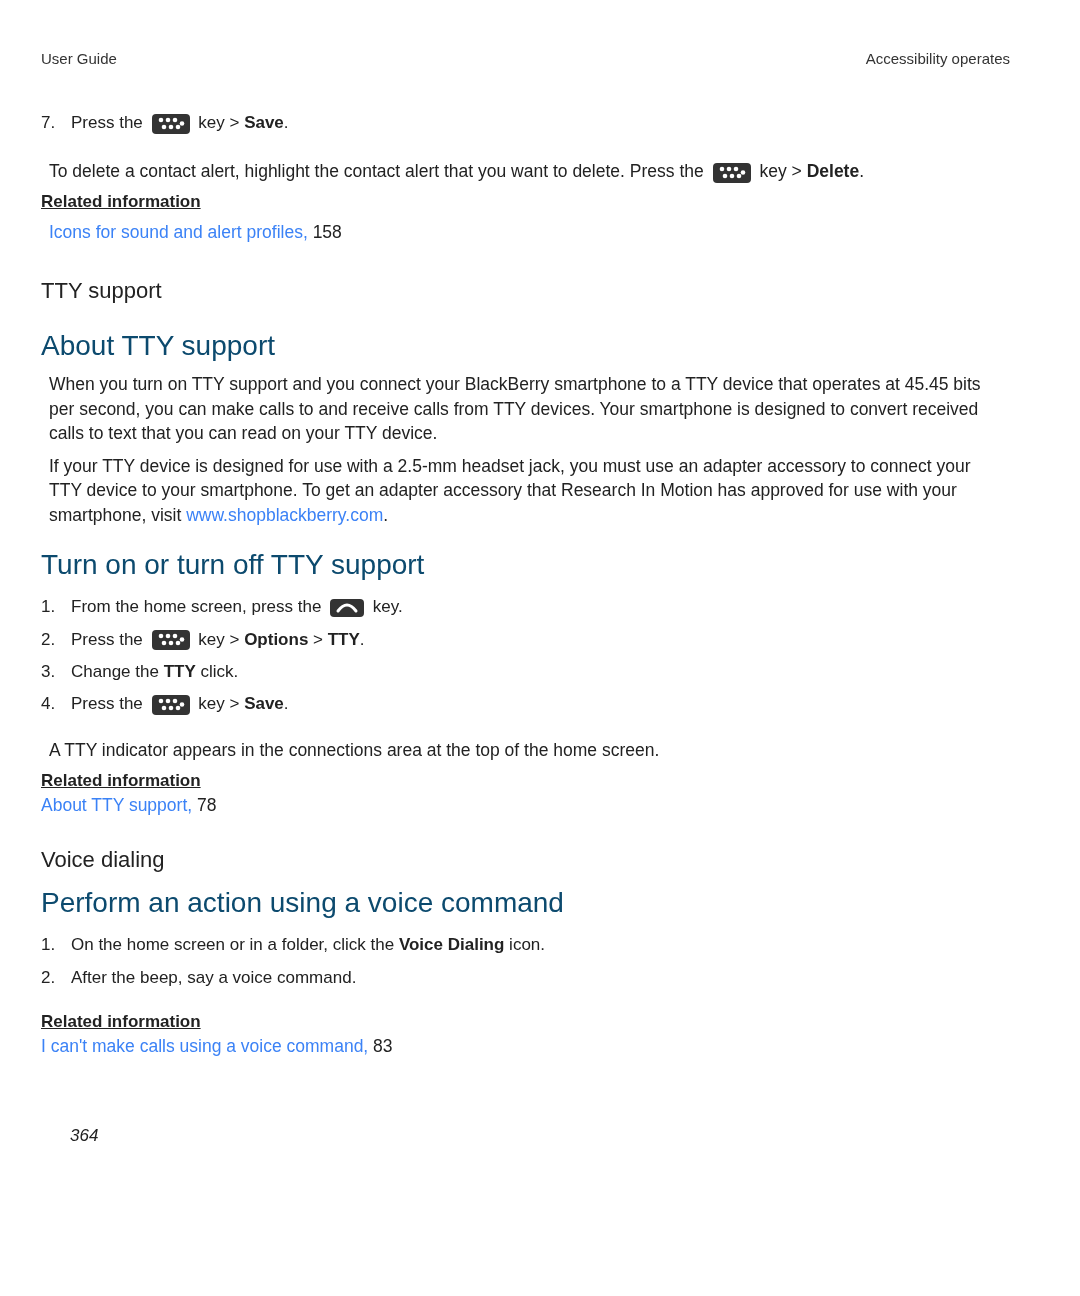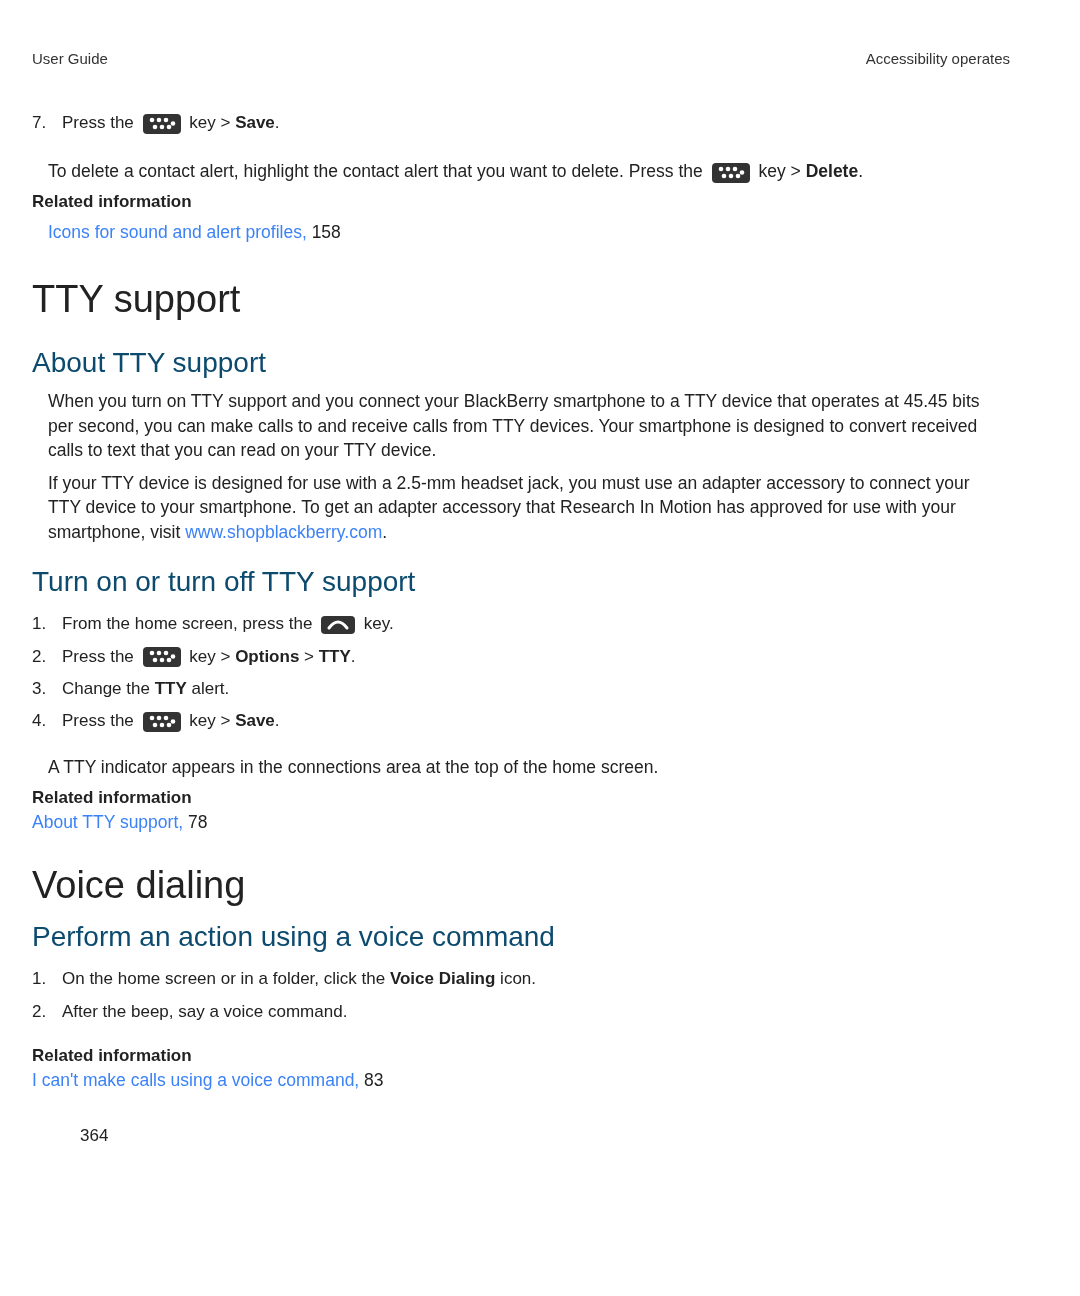--- a/index.html
+++ b/index.html
@@ -6,47 +6,48 @@
     margin: 0;
     padding: 0;
     font-family: "Helvetica Neue", Helvetica, Arial, sans-serif;
     color: #222;
     background: #fff;
   }
   .page {
     width: 1080px;
     min-height: 1296px;
     box-sizing: border-box;
-    padding: 50px 70px 40px 32px;
+    padding: 50px 70px 40px 41px;
     position: relative;
   }
   .header-row {
     display: flex;
     justify-content: space-between;
     font-size: 15px;
     color: #333;
     margin-bottom: 40px;
   }
   .body-text {
     font-size: 17.5px;
     line-height: 1.4;
     color: #222;
-    margin: 8px 16px;
+    margin: 8px 8px;
   }
   .related-heading {
     font-weight: bold;
     font-size: 17px;
     margin-top: 6px;
+    text-decoration: underline;
   }
   a.link {
     color: #3b82f6;
     text-decoration: none;
   }
   h2.section {
-    font-size: 38px;
+    font-size: 22px;
     font-weight: 400;
     margin: 30px 0 8px 0;
     color: #222;
   }
   h2.subsection {
     font-size: 28px;
     font-weight: 400;
     margin: 20px 0 10px 0;
     color: #0c4a6e;
   }
@@ -55,23 +56,24 @@
     display: inline-block;
     vertical-align: middle;
     background: #333;
     border-radius: 4px;
     padding: 2px 5px;
     margin: 0 4px;
   }
   .icon-box svg { display: block; }
   .page-number {
     position: absolute;
-    left: 80px;
+    left: 70px;
     bottom: 150px;
     font-size: 17px;
+    font-style: italic;
   }
   .bold { font-weight: bold; }
   .step-row {
     display: flex;
     font-size: 17px;
     line-height: 1.9;
     align-items: center;
   }
   .step-row .num {
     width: 30px;
@@ -168,21 +170,21 @@
         <svg width="28" height="16">
             <use href="#bb-menu"></use>
           </svg>
       </span>
       <span> key &gt; </span><span class="bold">Options</span><span> &gt; </span><span class="bold">TTY</span><span>.</span>
     </span>
   </div>
   <div class="step-row">
     <span class="num">3.</span>
     <span class="content">
-      <span>Change the </span><span class="bold">TTY</span><span> alert.</span>
+      <span>Change the </span><span class="bold">TTY</span><span> click.</span>
     </span>
   </div>
   <div class="step-row">
     <span class="num">4.</span>
     <span class="content">
       <span>Press the</span>
       <span class="icon-box">
         <svg width="28" height="16">
             <use href="#bb-menu"></use>
           </svg>

